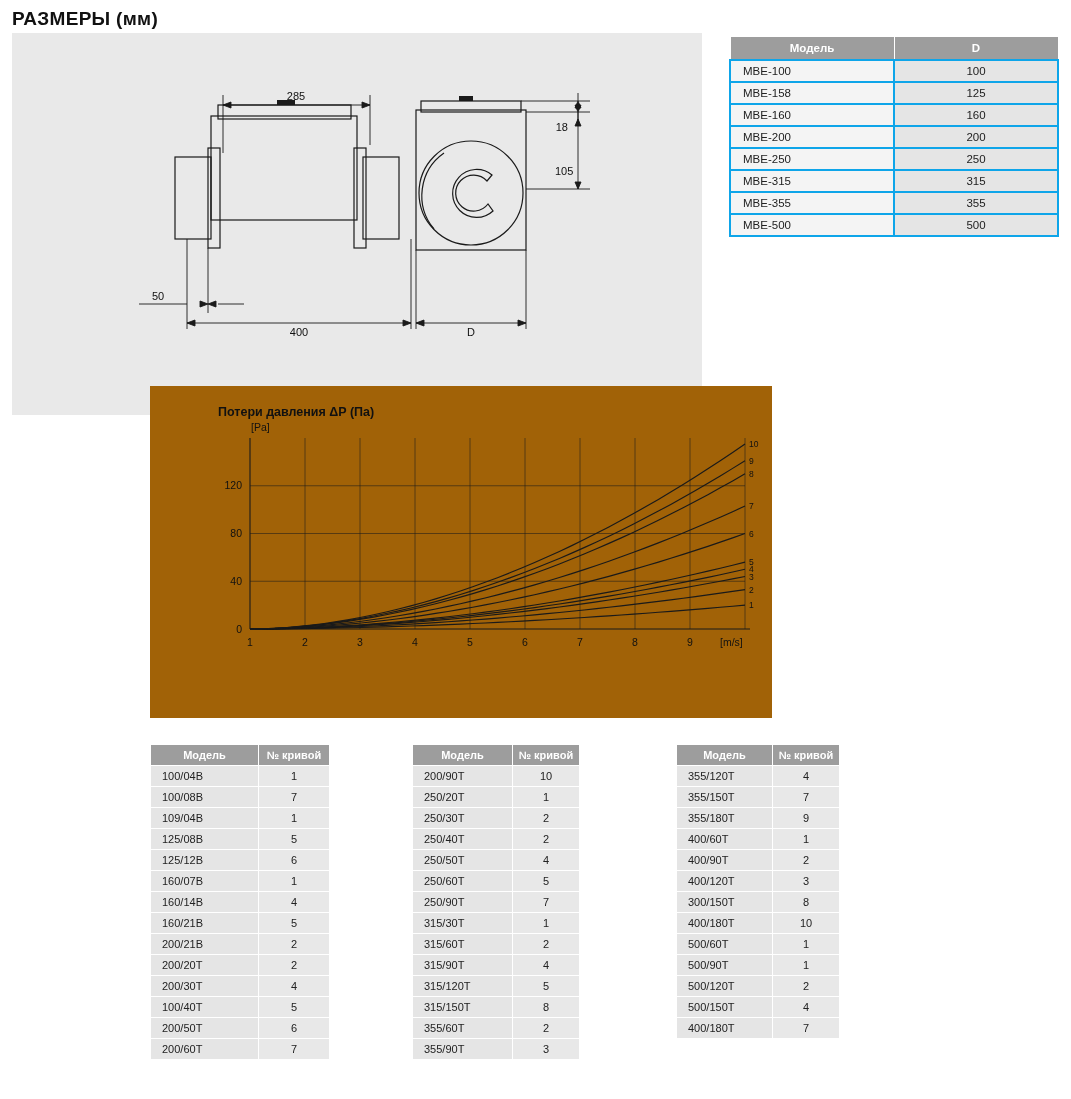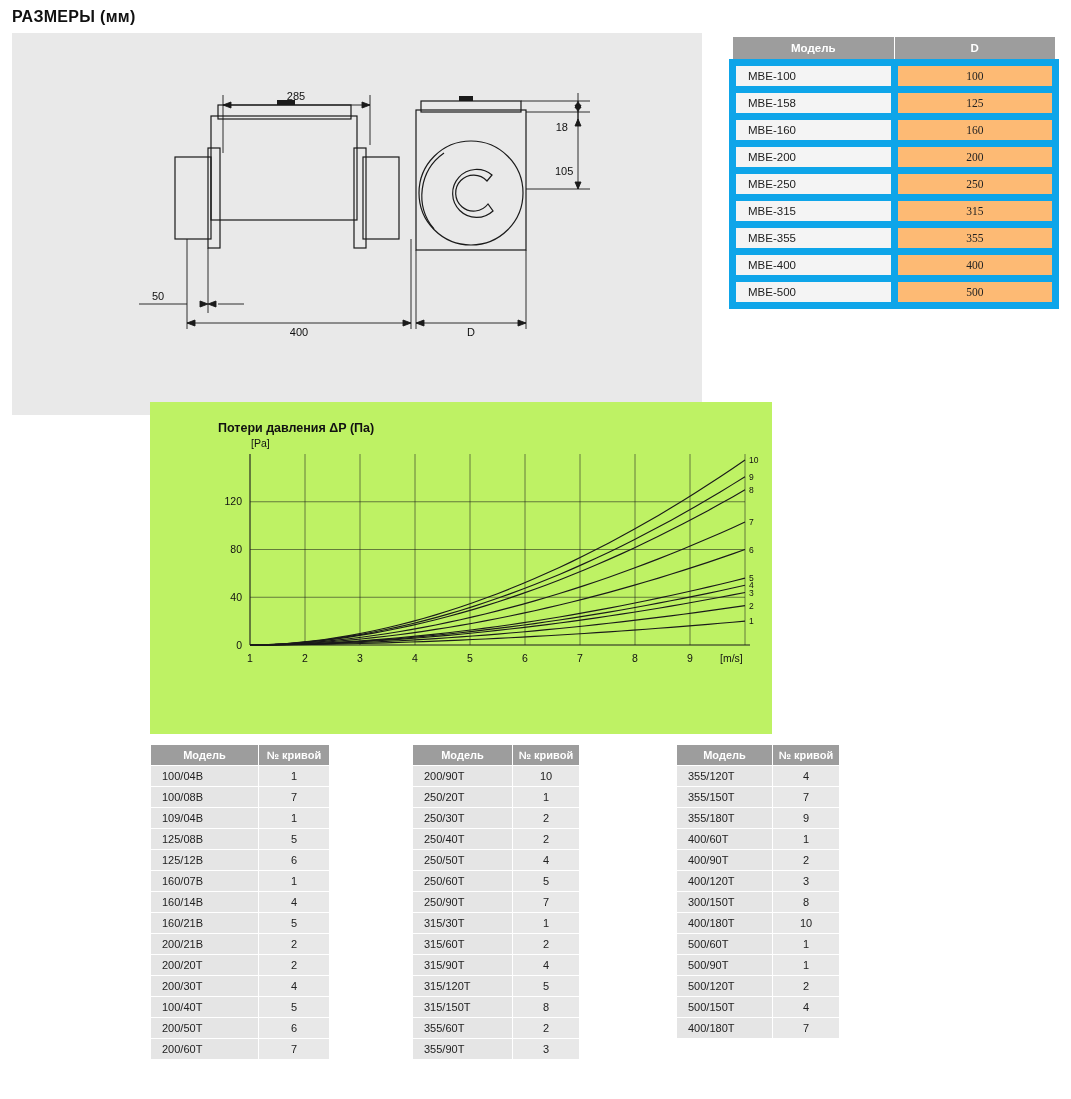--- a/index.html
+++ b/index.html
@@ -12,21 +12,21 @@
     height: 1099px;
     font-family: "Liberation Sans", sans-serif;
     color: #1a1a1a;
     position: relative;
     overflow: hidden;
   }
   .page-title {
     position: absolute;
     left: 12px;
     top: 8px;
-    font-size: 16px;
+    font-size: 19px;
     font-weight: bold;
     letter-spacing: 0.3px;
     color: #111;
   }
 
   
   .dim-panel {
     position: absolute;
     left: 12px;
     top: 33px;
@@ -50,44 +50,43 @@
     color: #ffffff;
     font-size: 11.5px;
     font-weight: bold;
     padding: 5px 0 5px 0;
     text-align: center;
     border: 1px solid #ffffff;
   }
   .model-table td {
     padding: 4px 0 4px 0;
     text-align: center;
-    border: 7px solid #0ea5e9;
+    border: 2px solid #0ea5e9;
     background: #eeeeee;
     color: #222;
   }
   .model-table td.left-col {
     background: #f4f4f4;
     text-align: left;
     padding-left: 12px;
     width: 50%;
   }
   .model-table td.right-col {
-    background: #fdba74;
+    background: #e5e5e5;
     width: 50%;
-    font-family: Liberation Serif, serif;
   }
 
   
   .chart-panel {
     position: absolute;
     left: 150px;
-    top: 402px;
+    top: 386px;
     width: 622px;
     height: 332px;
-    background: #bef264;
+    background: #a16207;
   }
   .chart-title {
     position: absolute;
     left: 68px;
     top: 19px;
     font-size: 12.5px;
     font-weight: bold;
     color: #111;
   }
   .chart-svg {
@@ -267,24 +266,20 @@
         <td class="left-col">MBE-250</td>
         <td class="right-col">250</td>
       </tr>
       <tr>
         <td class="left-col">MBE-315</td>
         <td class="right-col">315</td>
       </tr>
       <tr>
         <td class="left-col">MBE-355</td>
         <td class="right-col">355</td>
-      </tr>
-      <tr>
-        <td class="left-col">MBE-400</td>
-        <td class="right-col">400</td>
       </tr>
       <tr>
         <td class="left-col">MBE-500</td>
         <td class="right-col">500</td>
       </tr>
     </tbody>
 </table>
 
 <div class="chart-panel">
   <div class="chart-title">Потери давления ΔP  (Па)</div>

